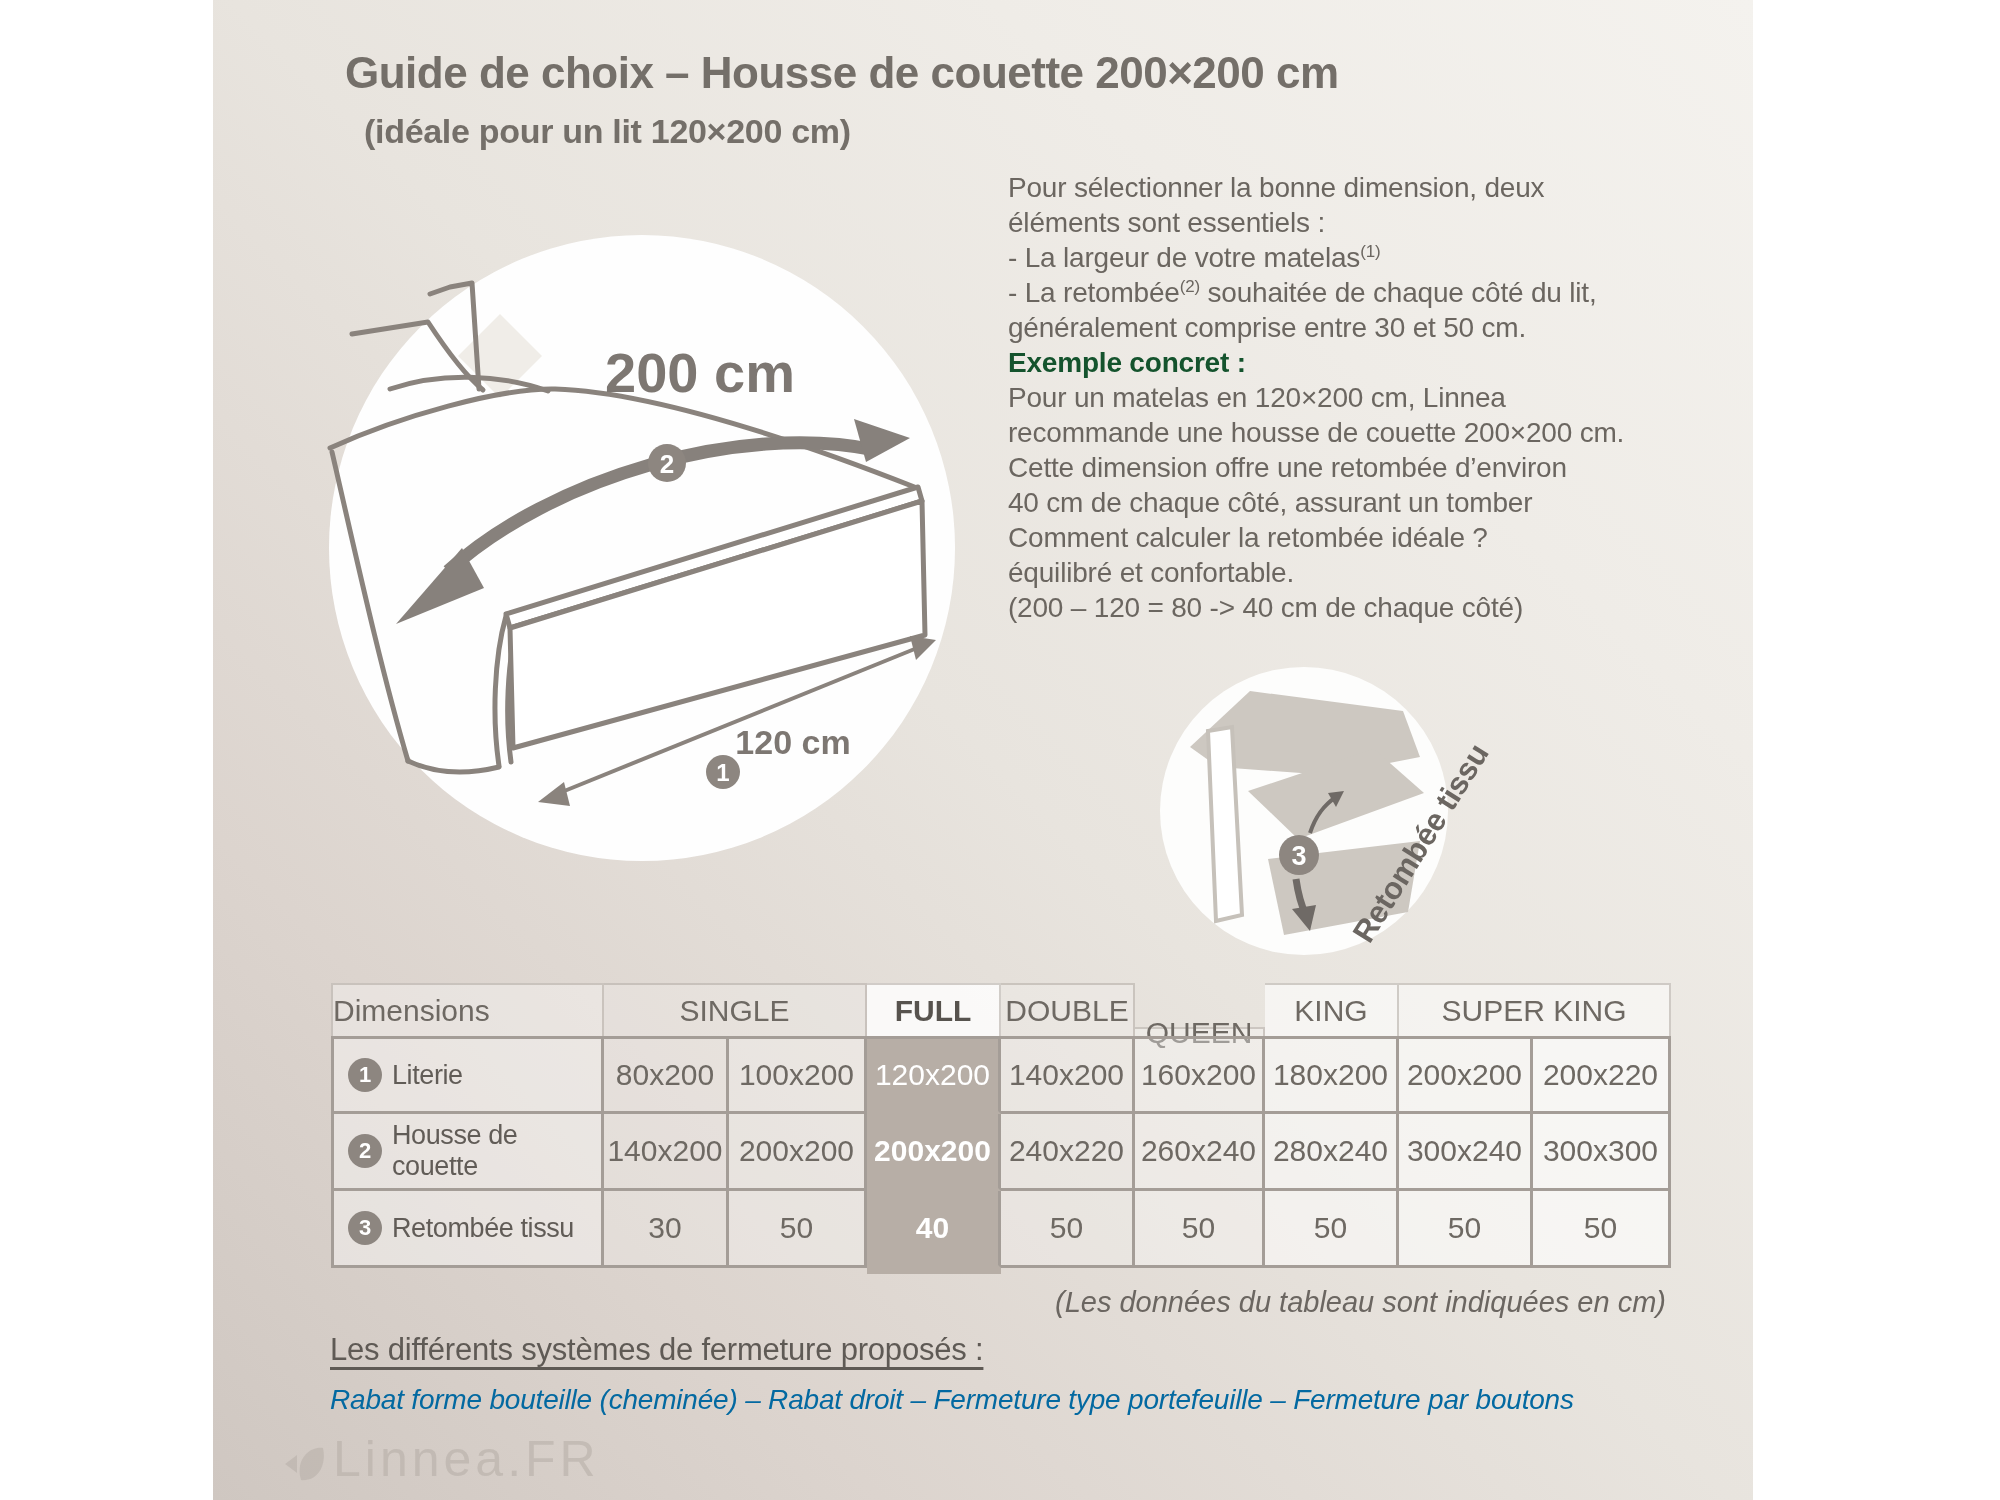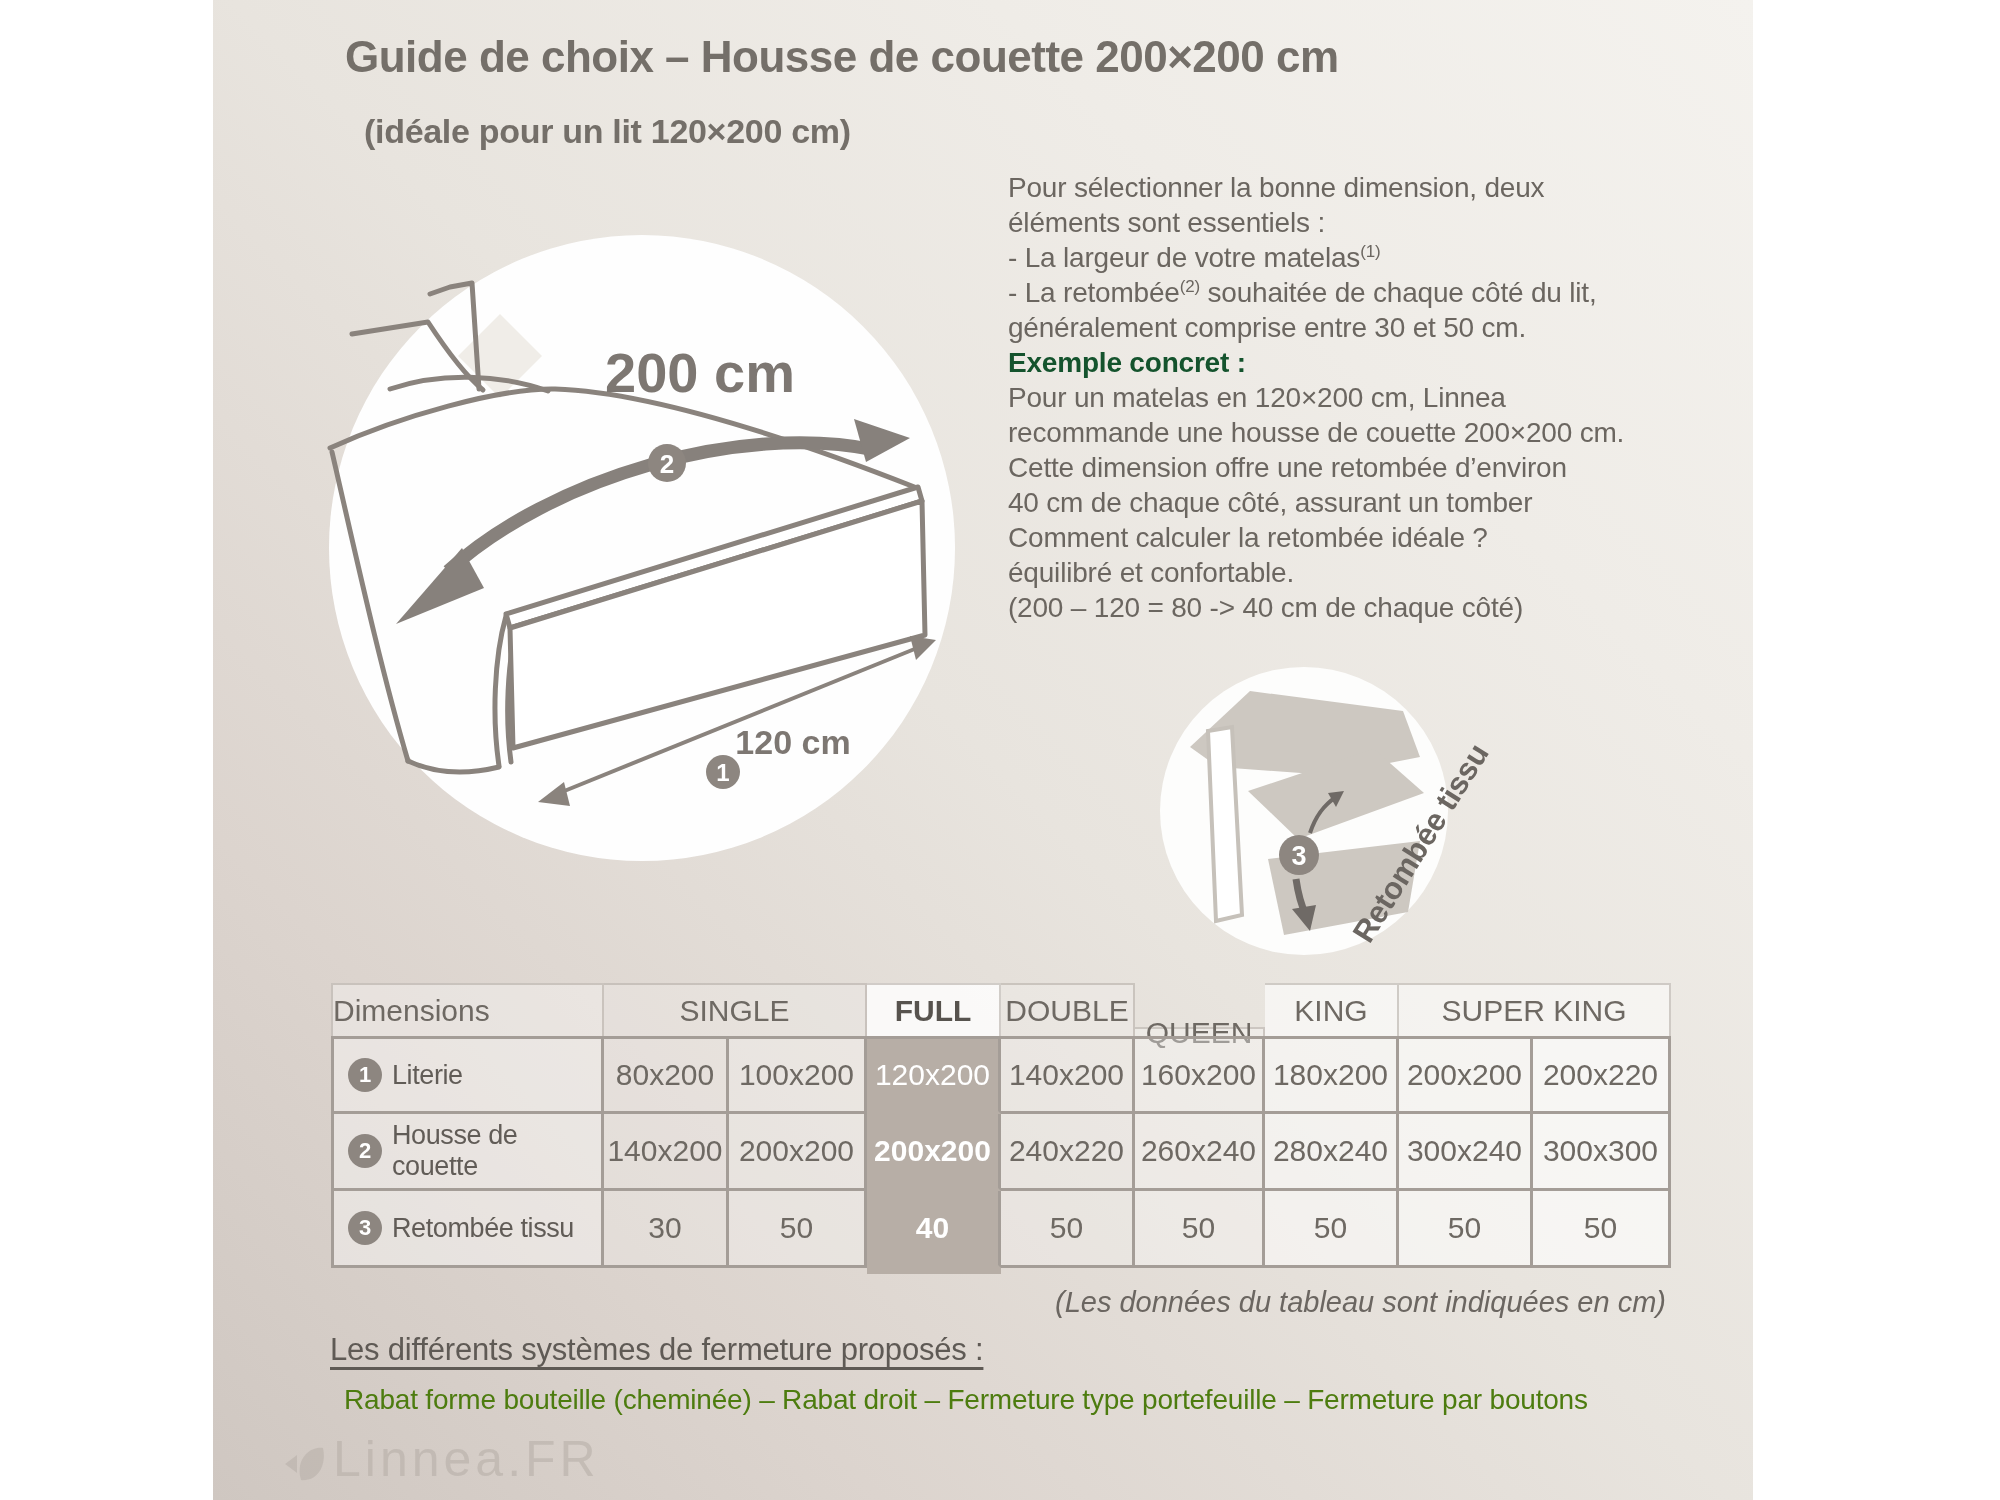--- a/index.html
+++ b/index.html
@@ -10,21 +10,21 @@
     color:#6e6963;
   }
   .stage{
     position:absolute;left:213px;top:0;width:1540px;height:1500px;
     background:linear-gradient(225deg,#f4f2ee 0%,#efece7 25%,#e8e4de 50%,#dcd4ce 78%,#cfc7c1 100%);
   }
   .abs{position:absolute;}
 
   
   .title{
-    left:345px;top:32px;
+    left:345px;top:48px;
     font-size:44px;font-weight:700;color:#746f69;letter-spacing:-0.5px;
   }
   .subtitle{
     left:364px;top:104px;
     font-size:34px;font-weight:700;color:#746f69;letter-spacing:-0.3px;margin-top:8px;
   }
 
   
   .copy{
     left:1008px;top:170px;width:690px;
@@ -94,22 +94,22 @@
     font-style:italic;font-size:29px;color:#6b6661;
   }
 
   
   .closure-heading{
     left:330px;top:1332px;
     font-size:31px;color:#5f5a55;letter-spacing:-0.2px;
     text-decoration:underline;text-underline-offset:7px;
   }
   .closure-systems{
-    left:344px;top:1384px;
-    font-size:28px;color:#4d7c0f;letter-spacing:-0.2px;
+    left:330px;top:1384px;
+    font-size:28px;color:#0369a1;letter-spacing:-0.2px;font-style:italic;
   }
 
   
   .watermark{
     left:333px;top:1430px;
     font-size:50px;font-weight:400;letter-spacing:4px;
     color:#b5ada6;opacity:0.55;
   }
   .wm-icon{left:283px;top:1438px;opacity:0.5;}
 </style>

